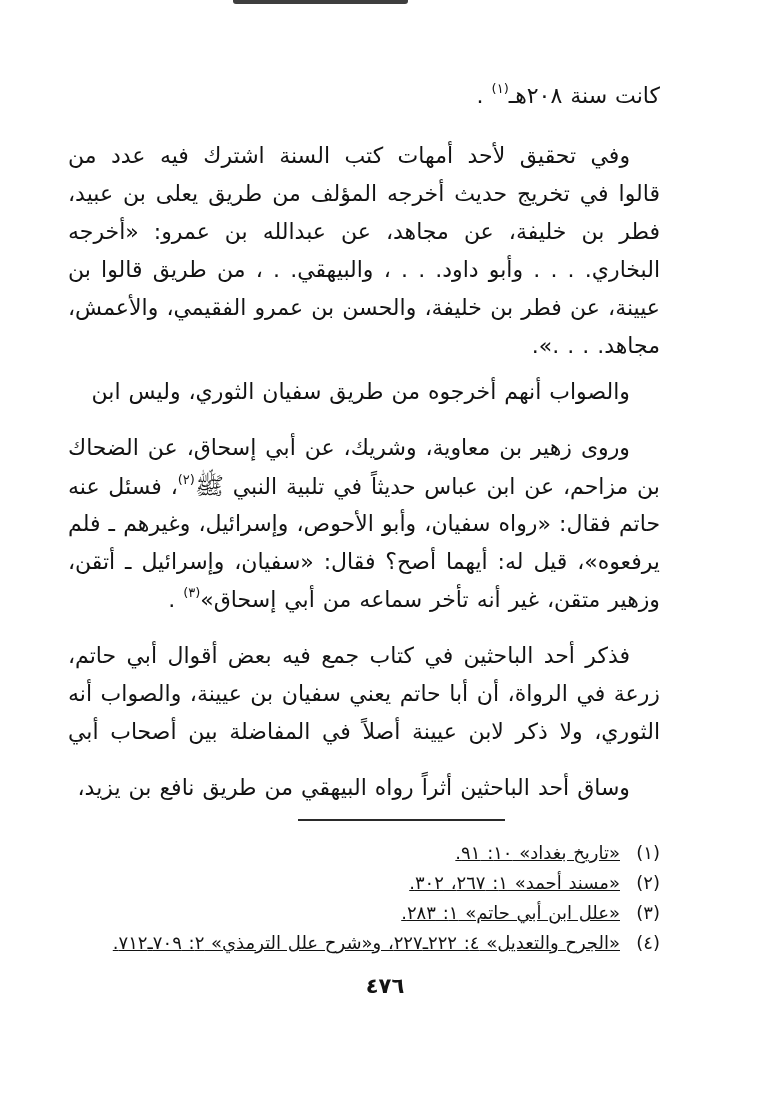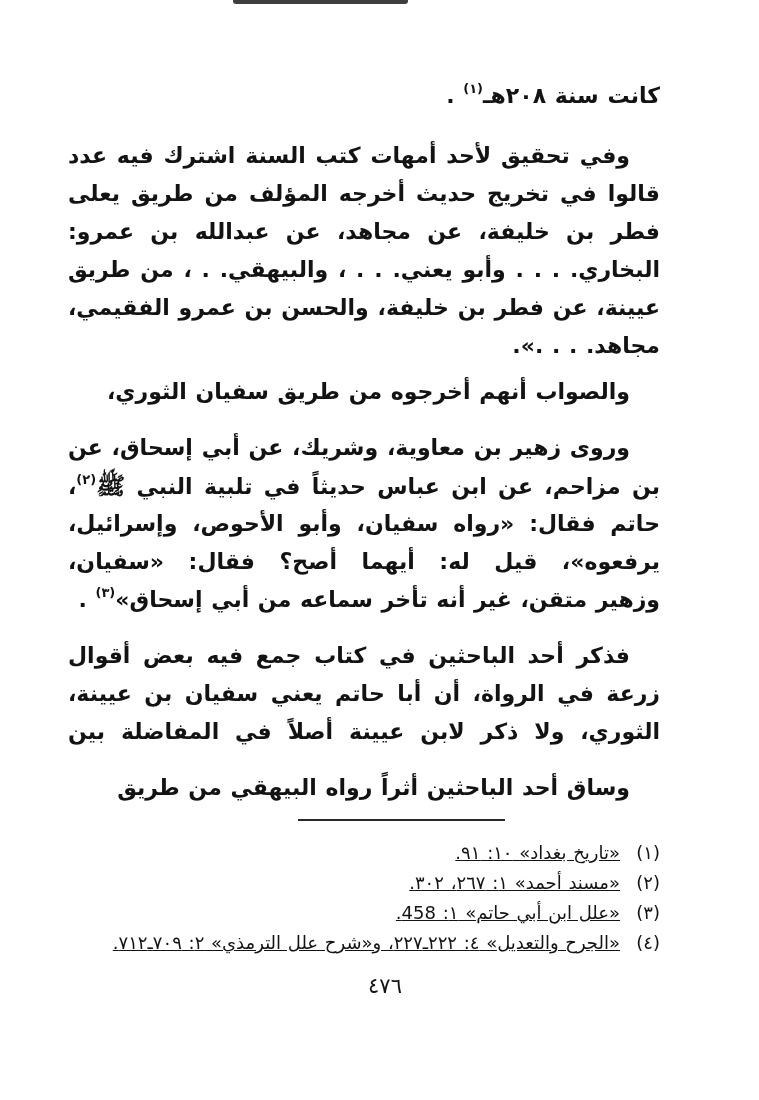--- a/index.html
+++ b/index.html
@@ -22,21 +22,20 @@
   .para{direction:rtl;}
   .para:nth-child(1){margin-bottom:22px;}
   .para:nth-child(2){margin-bottom:8px;}
   .para:nth-child(3){margin-bottom:18px;}
   .para:nth-child(4){margin-bottom:18px;}
   .para:nth-child(5){margin-bottom:18px;}
   .line{
     height:38px;line-height:38px;font-size:22px;
     text-align:right;overflow:hidden;
     word-spacing:1px;
-    font-weight:bold;
   }
   .line.j{text-align:justify;text-align-last:justify;}
   .line.ind{padding-right:30px;}
   sup{
     font-size:13px;line-height:0;position:relative;top:-2px;
     vertical-align:super;letter-spacing:0;word-spacing:0;
   }
   .saw{font-size:24px;}
   .footnote-sep{
     margin:12px 155px 0 0;width:207px;height:0;
@@ -49,37 +48,38 @@
     overflow:hidden;
   }
   .footnote-marker{
     flex:0 0 40px;text-align:right;
   }
   .footnote-text{flex:1 1 auto;text-align:right;word-spacing:1px;text-decoration:underline;}
   .page-number{
     margin-top:13px;height:30px;line-height:30px;
     text-align:center;font-size:21px;
     transform:translateX(21px); 
+    font-weight:bold;
   }
 </style>
 </head>
 <body>
 
 <div class="scan-streak"></div>
 
 <div class="content">
   <div>
       <div class="para">
         <div class="line">كانت سنة ٢٠٨هـ<sup>(١)</sup> .</div>
       </div>
       <div class="para">
         <div class="line j ind">وفي تحقيق لأحد أمهات كتب السنة اشترك فيه عدد من الباحثين</div>
         <div class="line j">قالوا في تخريج حديث أخرجه المؤلف من طريق يعلى بن عبيد، عن</div>
         <div class="line j">فطر بن خليفة، عن مجاهد، عن عبدالله بن عمرو: «أخرجه</div>
-        <div class="line j">البخاري. . . .  وأبو يعني. . . ، والبيهقي. . ، من طريق سفيان بن</div>
+        <div class="line j">البخاري. . . .  وأبو داود. . . ، والبيهقي. . ، من طريق قالوا بن</div>
         <div class="line j">عيينة، عن فطر بن خليفة، والحسن بن عمرو الفقيمي، والأعمش، عن</div>
         <div class="line">مجاهد. . . .».</div>
       </div>
       <div class="para">
         <div class="line ind">والصواب أنهم أخرجوه من طريق سفيان الثوري، وليس ابن عيينة.</div>
       </div>
       <div class="para">
         <div class="line j ind">وروى زهير بن معاوية، وشريك، عن أبي إسحاق، عن الضحاك</div>
         <div class="line j">بن مزاحم، عن ابن عباس حديثاً في تلبية النبي <span class="saw">ﷺ</span><sup>(٢)</sup>، فسئل عنه أبو</div>
         <div class="line j">حاتم فقال: «رواه سفيان، وأبو الأحوص، وإسرائيل، وغيرهم ـ فلم</div>
@@ -100,21 +100,21 @@
       <div class="footnote-row">
         <div class="footnote-marker">(١)</div>
         <div class="footnote-text">«تاريخ بغداد» ١٠: ٩١.</div>
       </div>
       <div class="footnote-row">
         <div class="footnote-marker">(٢)</div>
         <div class="footnote-text">«مسند أحمد» ١: ٢٦٧، ٣٠٢.</div>
       </div>
       <div class="footnote-row">
         <div class="footnote-marker">(٣)</div>
-        <div class="footnote-text">«علل ابن أبي حاتم» ١: 458.</div>
+        <div class="footnote-text">«علل ابن أبي حاتم» ١: ٢٨٣.</div>
       </div>
       <div class="footnote-row">
         <div class="footnote-marker">(٤)</div>
         <div class="footnote-text">«الجرح والتعديل» ٤: ٢٢٢ـ٢٢٧، و«شرح علل الترمذي» ٢: ٧٠٩ـ٧١٢.</div>
       </div>
     </div>
   <div class="page-number">٤٧٦</div>
 </div>
 
 </body></html>

